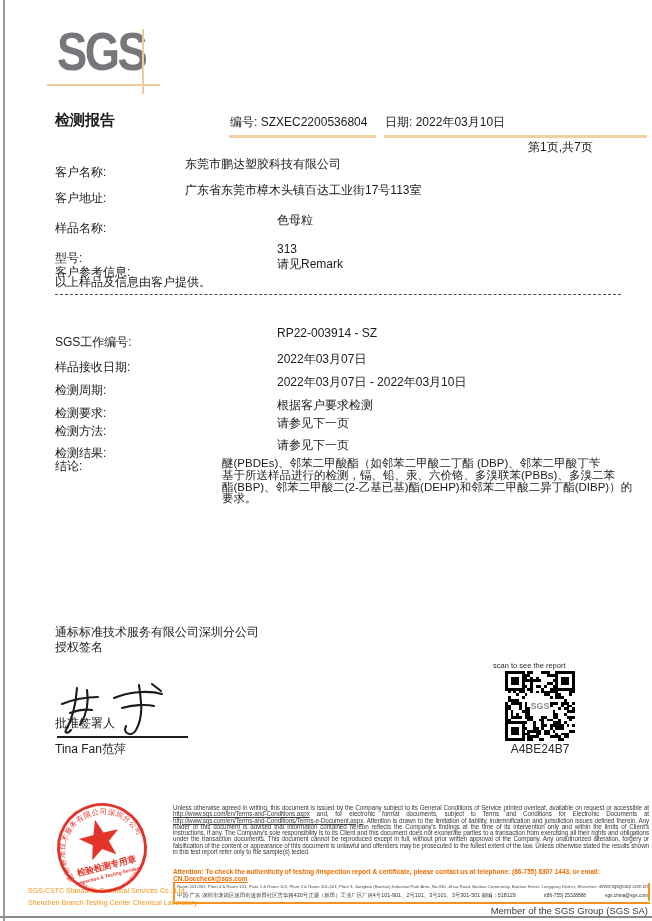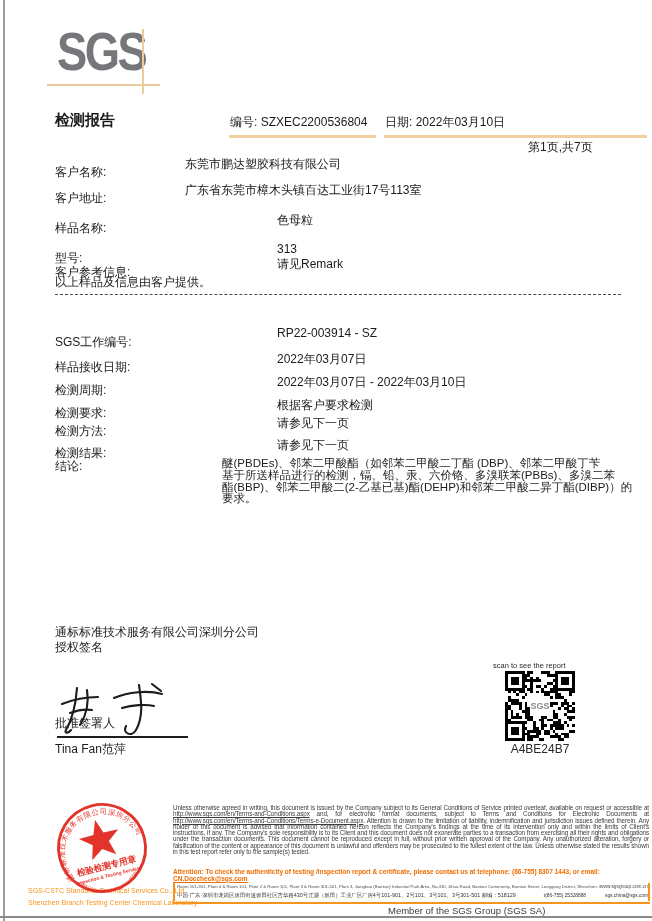--- a/index.html
+++ b/index.html
@@ -62,21 +62,21 @@
   .addr-en { position:absolute; left:177px; top:884px; width:471px; font-size:4.3px; color:#4c4c4c; white-space:nowrap; overflow:hidden; }
   .addr-en .site { position:absolute; right:0; top:0; font-size:4.8px; }
   .addr-en .txt { display:inline-block; max-width:424px; overflow:hidden; }
   .addr-cn { position:absolute; left:177px; top:892px; width:471px; font-size:5.4px; color:#333; white-space:nowrap; overflow:hidden; }
   .addr-cn .tel { position:absolute; right:62px; top:1px; font-size:4.8px; }
   .addr-cn .eml { position:absolute; right:0; top:1px; font-size:4.8px; }
   .addr-cn .txt { display:inline-block; max-width:380px; overflow:hidden; }
   .f-vline-l { position:absolute; left:173px; top:883px; width:1.6px; height:18px; background:#f7941d; }
   .f-vline-r { position:absolute; left:648px; top:883px; width:1.6px; height:18px; background:#f7941d; }
   .f-hline { position:absolute; left:173px; top:902px; width:477px; height:1.6px; background:#f7941d; }
-  .member { position:absolute; left:388px; top:905px; width:260px; font-size:9.5px; color:#3a3a3a; }
+  .member { position:absolute; left:388px; top:905px; width:260px; text-align:right; font-size:9.5px; color:#3a3a3a; }
 </style>
 </head>
 <body>
 
 <div class="page">
   <div class="edge-left"></div>
   <div class="edge-bottom"></div>
 
   <div class="logo-text">SGS</div>
   <div class="logo-hline"></div>

